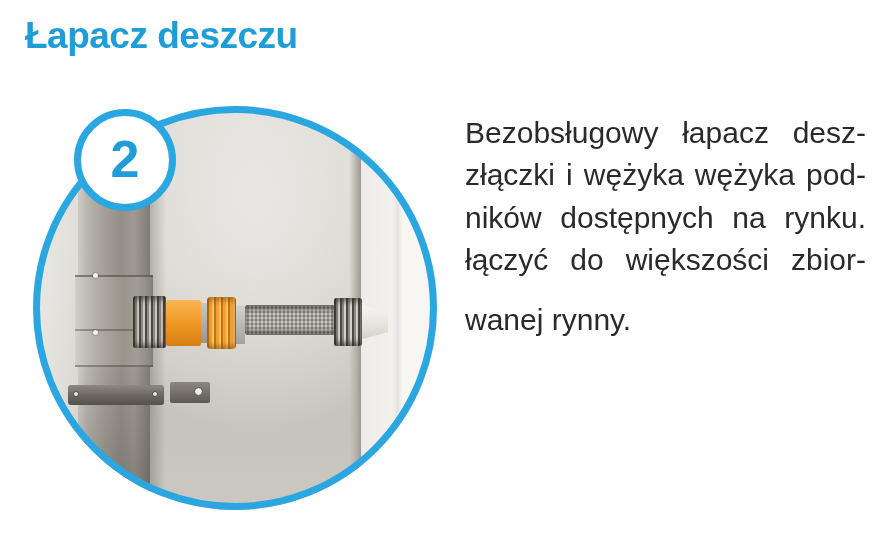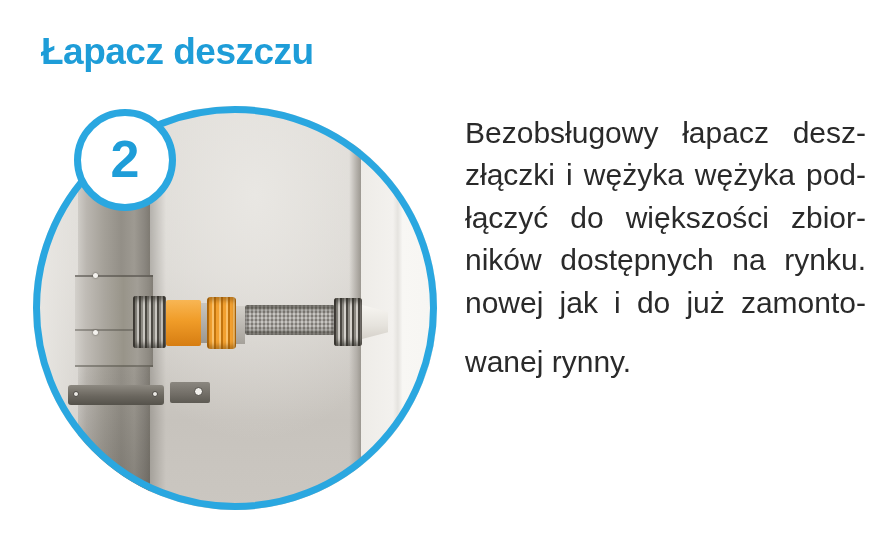--- a/index.html
+++ b/index.html
@@ -7,21 +7,21 @@
     width: 880px; height: 534px;
     background: #ffffff;
     font-family: "Liberation Sans", sans-serif;
     overflow: hidden;
   }
   .page { position: relative; width: 880px; height: 534px; background: #fff; }
 
   
   .title {
     position: absolute; left: 25px; top: 14px;
-    margin: 16px;
+    margin: 0;
     font-size: 37px; font-weight: bold; letter-spacing: -0.5px;
     color: var(--accent, #1e9dd8);
     line-height: 1.2;
   }
 
   
   .photo-circle {
     position: absolute; left: 33px; top: 106px;
     width: 404px; height: 404px;
     border-radius: 50%;
@@ -226,19 +226,18 @@
     <div class="photo-ring"></div>
 
     <div class="badge">
       <span>2</span>
     </div>
   </section>
 
   <div class="bodytext">
       <div class="line">Bezobsługowy łapacz desz-</div>
       <div class="line">złączki i wężyka wężyka pod-</div>
+      <div class="line">ników dostępnych na rynku.</div>
       <div class="line">łączyć do większości zbior-</div>
-      <div class="line">ników dostępnych na rynku.</div>
-      <div class="line">nowej jak i do już zamonto-</div>
       <div class="line">wanej rynny.</div>
     </div>
 
 </main>
 
 </body></html>

